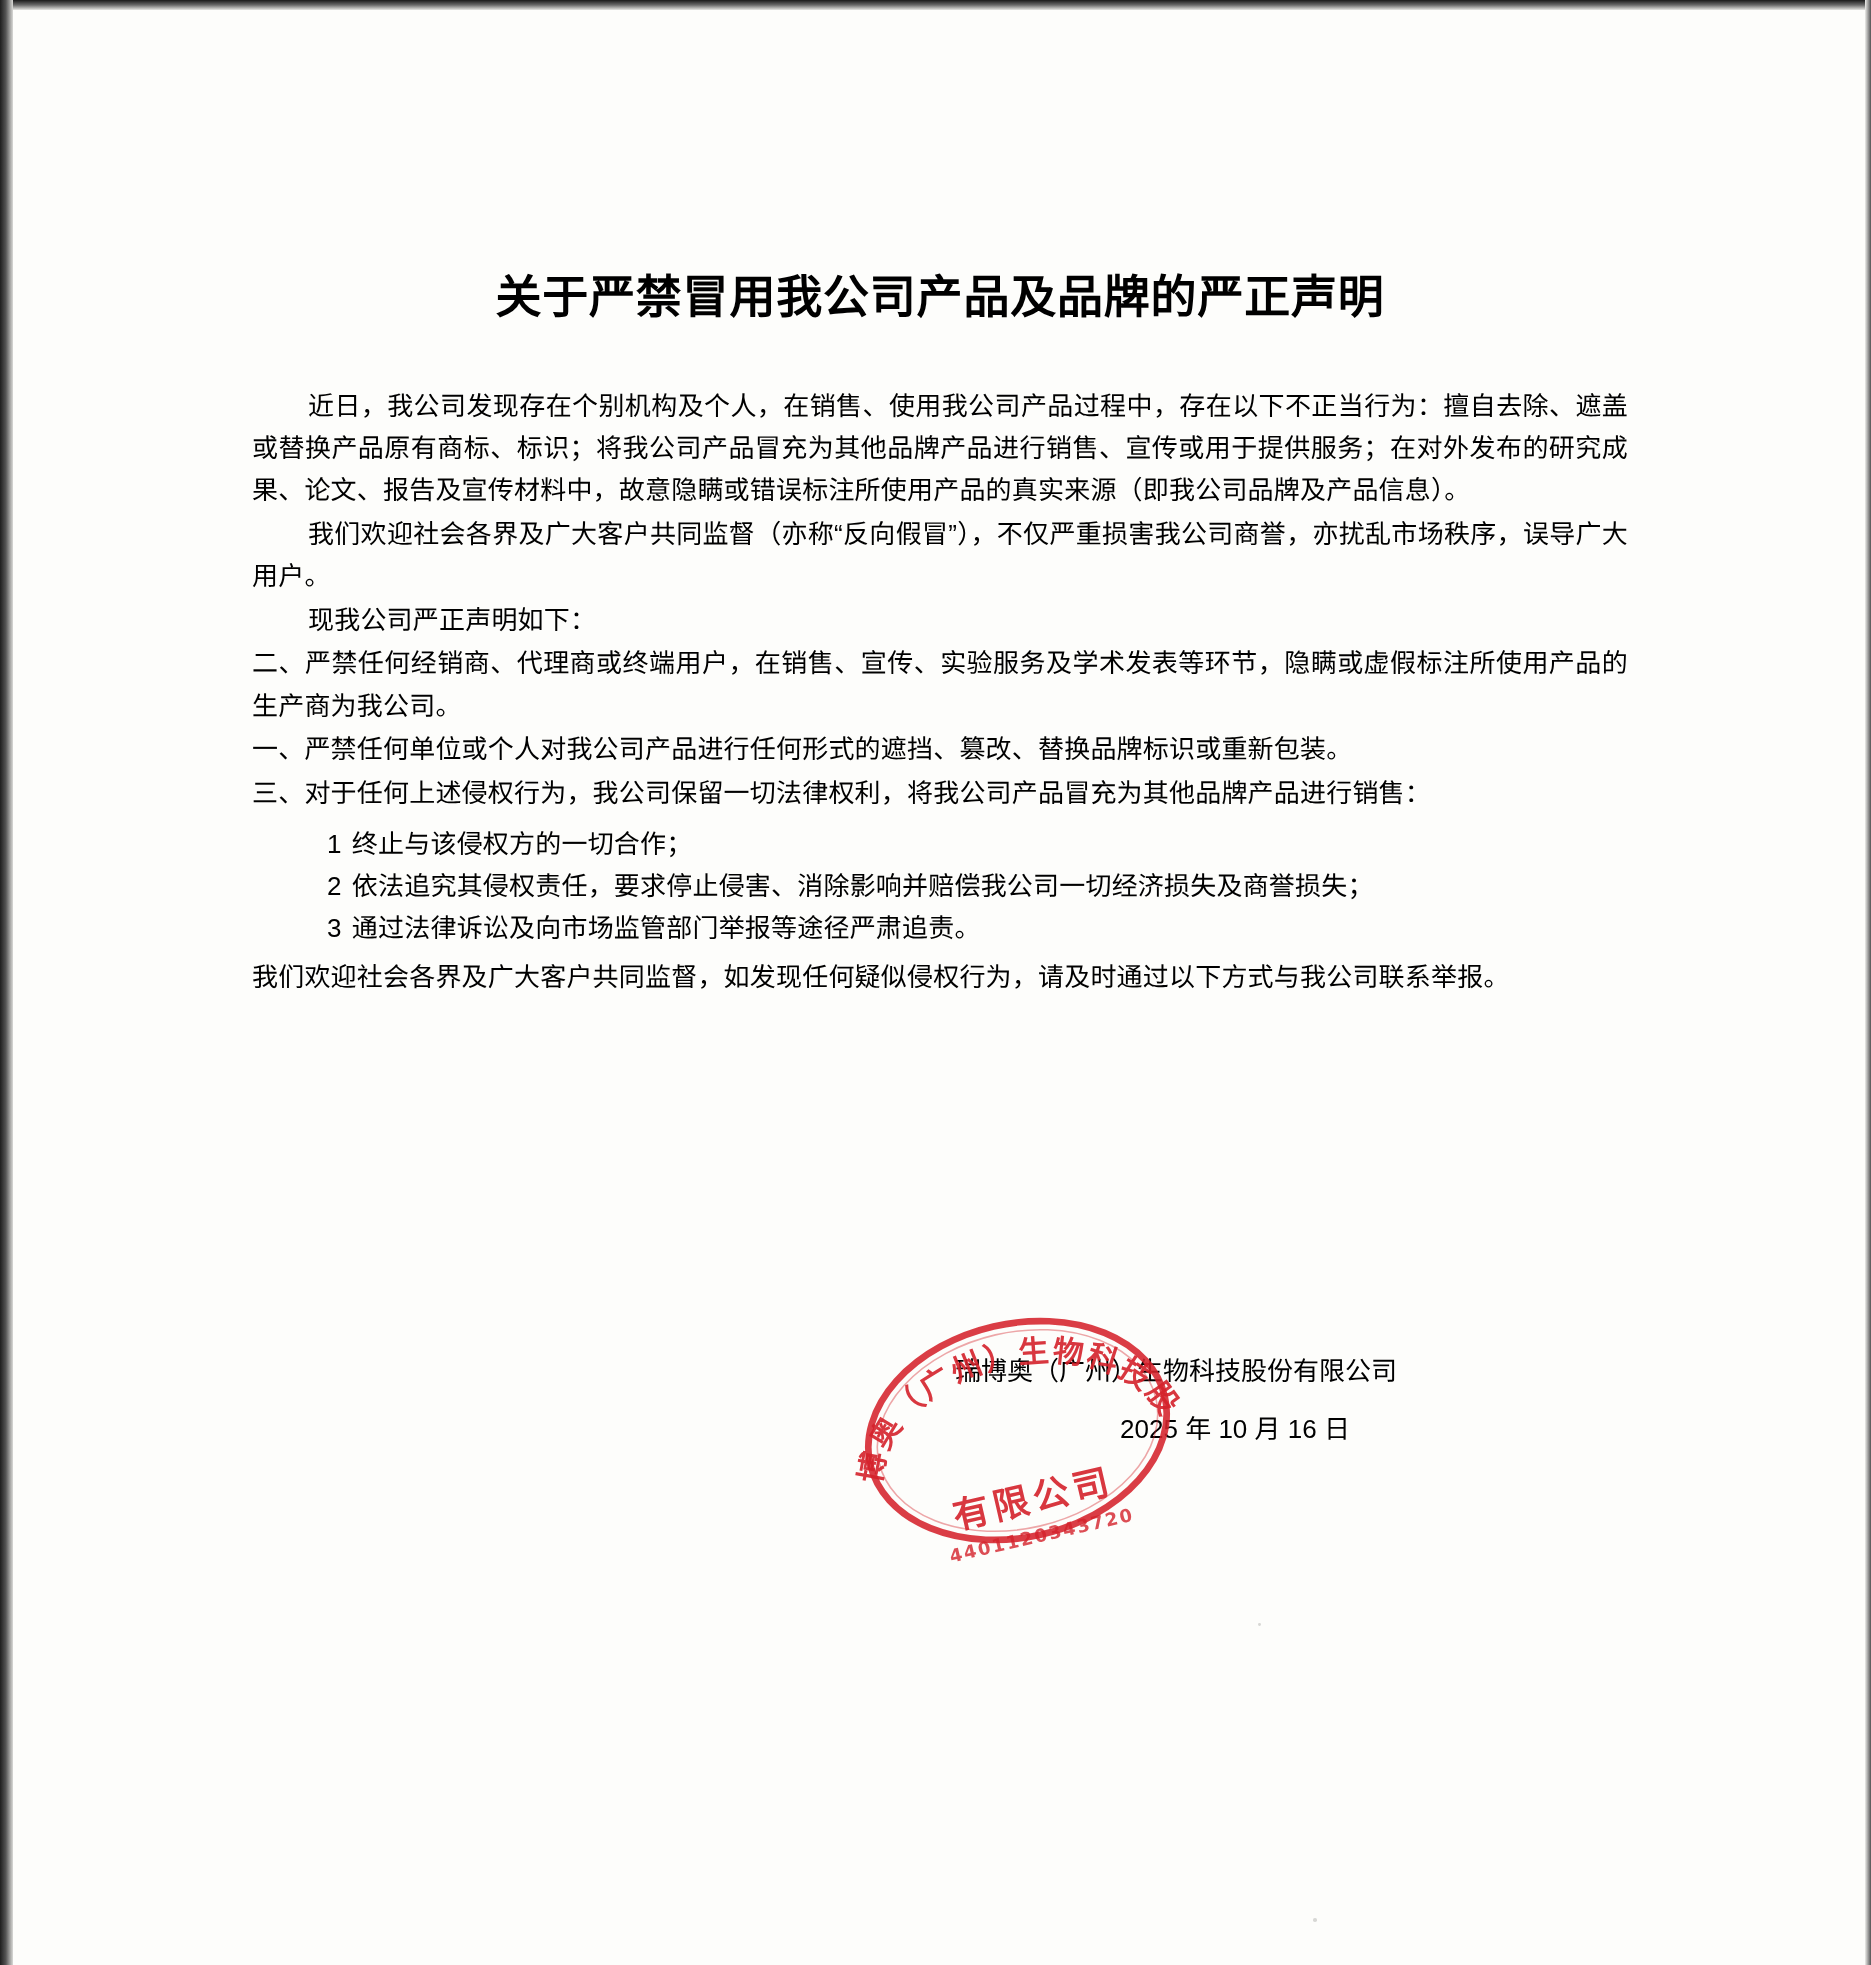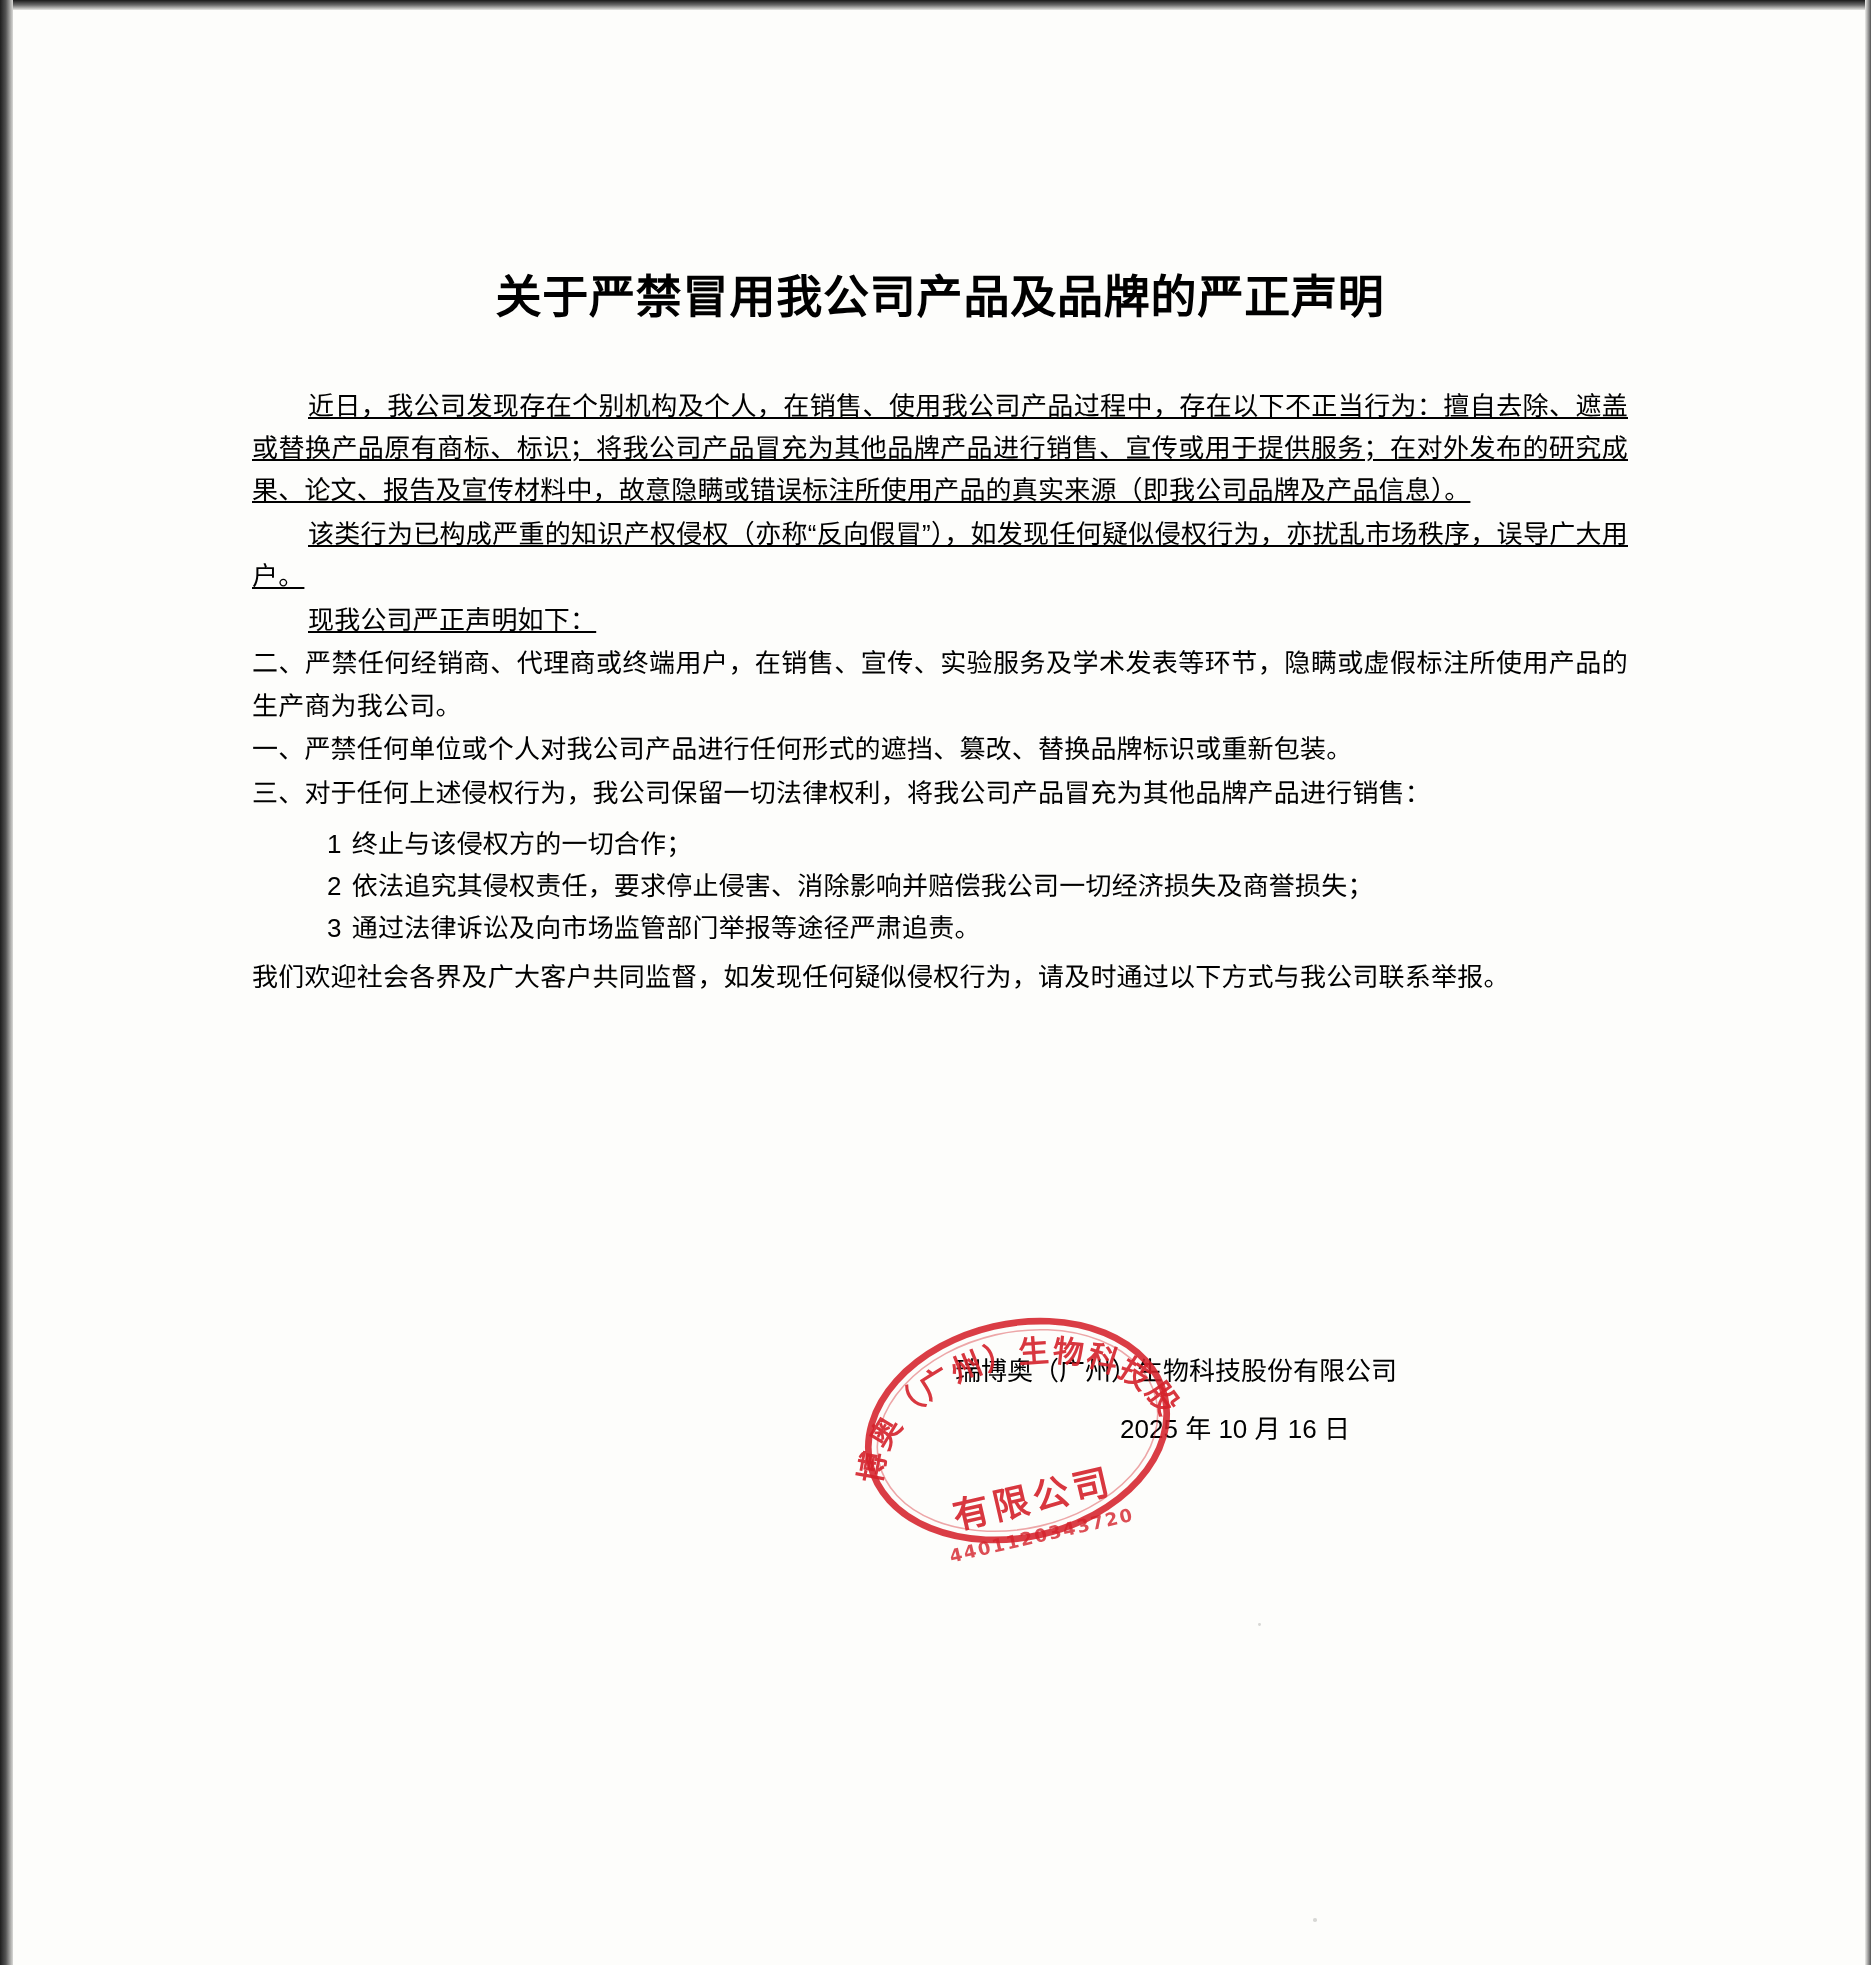--- a/index.html
+++ b/index.html
@@ -80,21 +80,20 @@
   .para {
     font-size: 26px;
     line-height: 1.62;
     color: #000;
     margin: 0 0 1.6px 0;
     text-align: justify;
     letter-spacing: 0.2px;
   }
   .indent {
     text-indent: 56px;
-    text-decoration: underline;
   }
   .sub-item {
     font-size: 26px;
     line-height: 1.62;
     color: #000;
     margin: 0;
     padding-left: 75px;
     letter-spacing: 0.2px;
   }
   .sub-item .num {
@@ -160,21 +159,21 @@
   <div class="edge-right"></div>
 
   <div class="speck" style="left:1313px;top:1918px;width:3.5px;height:3.5px;"></div>
   <div class="speck" style="left:1258px;top:1623px;width:2.8px;height:2.8px;"></div>
 
   <div class="content">
 
     <h1 class="doc-title">关于严禁冒用我公司产品及品牌的严正声明</h1>
 
     <p class="para indent">近日，我公司发现存在个别机构及个人，在销售、使用我公司产品过程中，存在以下不正当行为：擅自去除、遮盖或替换产品原有商标、标识；将我公司产品冒充为其他品牌产品进行销售、宣传或用于提供服务；在对外发布的研究成果、论文、报告及宣传材料中，故意隐瞒或错误标注所使用产品的真实来源（即我公司品牌及产品信息）。</p>
-    <p class="para indent">该类行为已构成严重的知识产权侵权（亦称“反向假冒”），如发现任何疑似侵权行为，亦扰乱市场秩序，误导广大用户。</p>
+    <p class="para indent">我们欢迎社会各界及广大客户共同监督（亦称“反向假冒”），不仅严重损害我公司商誉，亦扰乱市场秩序，误导广大用户。</p>
     <p class="para indent">现我公司严正声明如下：</p>
 
     <p class="para">二、严禁任何经销商、代理商或终端用户，在销售、宣传、实验服务及学术发表等环节，隐瞒或虚假标注所使用产品的生产商为我公司。</p>
     <p class="para">一、严禁任何单位或个人对我公司产品进行任何形式的遮挡、篡改、替换品牌标识或重新包装。</p>
     <p class="para">三、对于任何上述侵权行为，我公司保留一切法律权利，将我公司产品冒充为其他品牌产品进行销售：</p>
 
     <div class="spacer-sm"></div>
 
     <p class="sub-item">
       <span class="num">1</span><span>终止与该侵权方的一切合作；</span>

